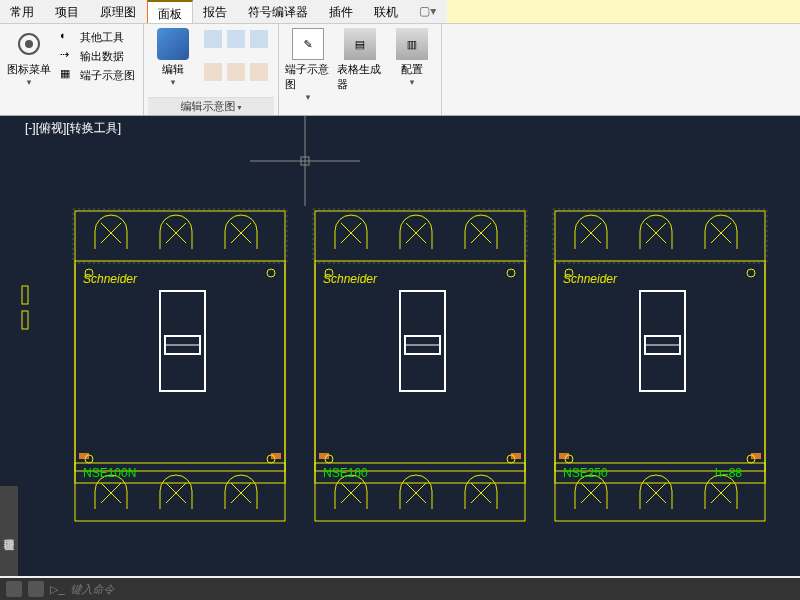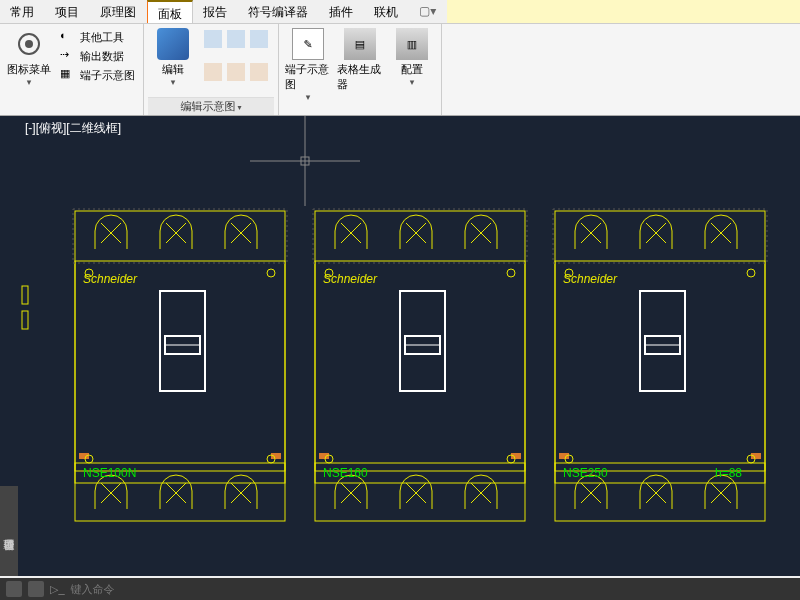--- a/index.html
+++ b/index.html
@@ -109,21 +109,21 @@
       <div class="big-btn">
           <div class="icon icon-wiz">▥</div>
           <span>配置</span>
           <span class="dd">▾</span>
         </div>
     </div>
   </div>
 </div>
 
 <div class="canvas-area"></div>
-<div class="canvas-label">[-][俯视][二维线框]</div>
+<div class="canvas-label">[-][俯视][转换工具]</div>
 
 <svg class="drawing" width="780" height="460">
   <g stroke="#888" stroke-width="1">
     <line x1="230" y1="45" x2="340" y2="45"></line>
       <line x1="285" y1="0" x2="285" y2="90"></line>
     <rect x="281" y="41" width="8" height="8" fill="none"></rect>
   </g>
   <g id="breakers">
       <g transform="translate(55,95)">
         <rect x="0" y="0" width="210" height="310" fill="none" stroke="#e6e600" stroke-width="1"></rect>
@@ -237,14 +237,14 @@
       </g>
     </g>
 </svg>
 
 <div class="side-tab">项目管理器</div>
 
 <div class="cmd">
   <div class="ic"></div>
   <div class="ic"></div>
   <span style="color:#888">▷_</span>
-  <span style="color:#777">键入命令</span>
+  <span style="font-style:italic;color:#777">键入命令</span>
 </div>
 
 </body></html>

